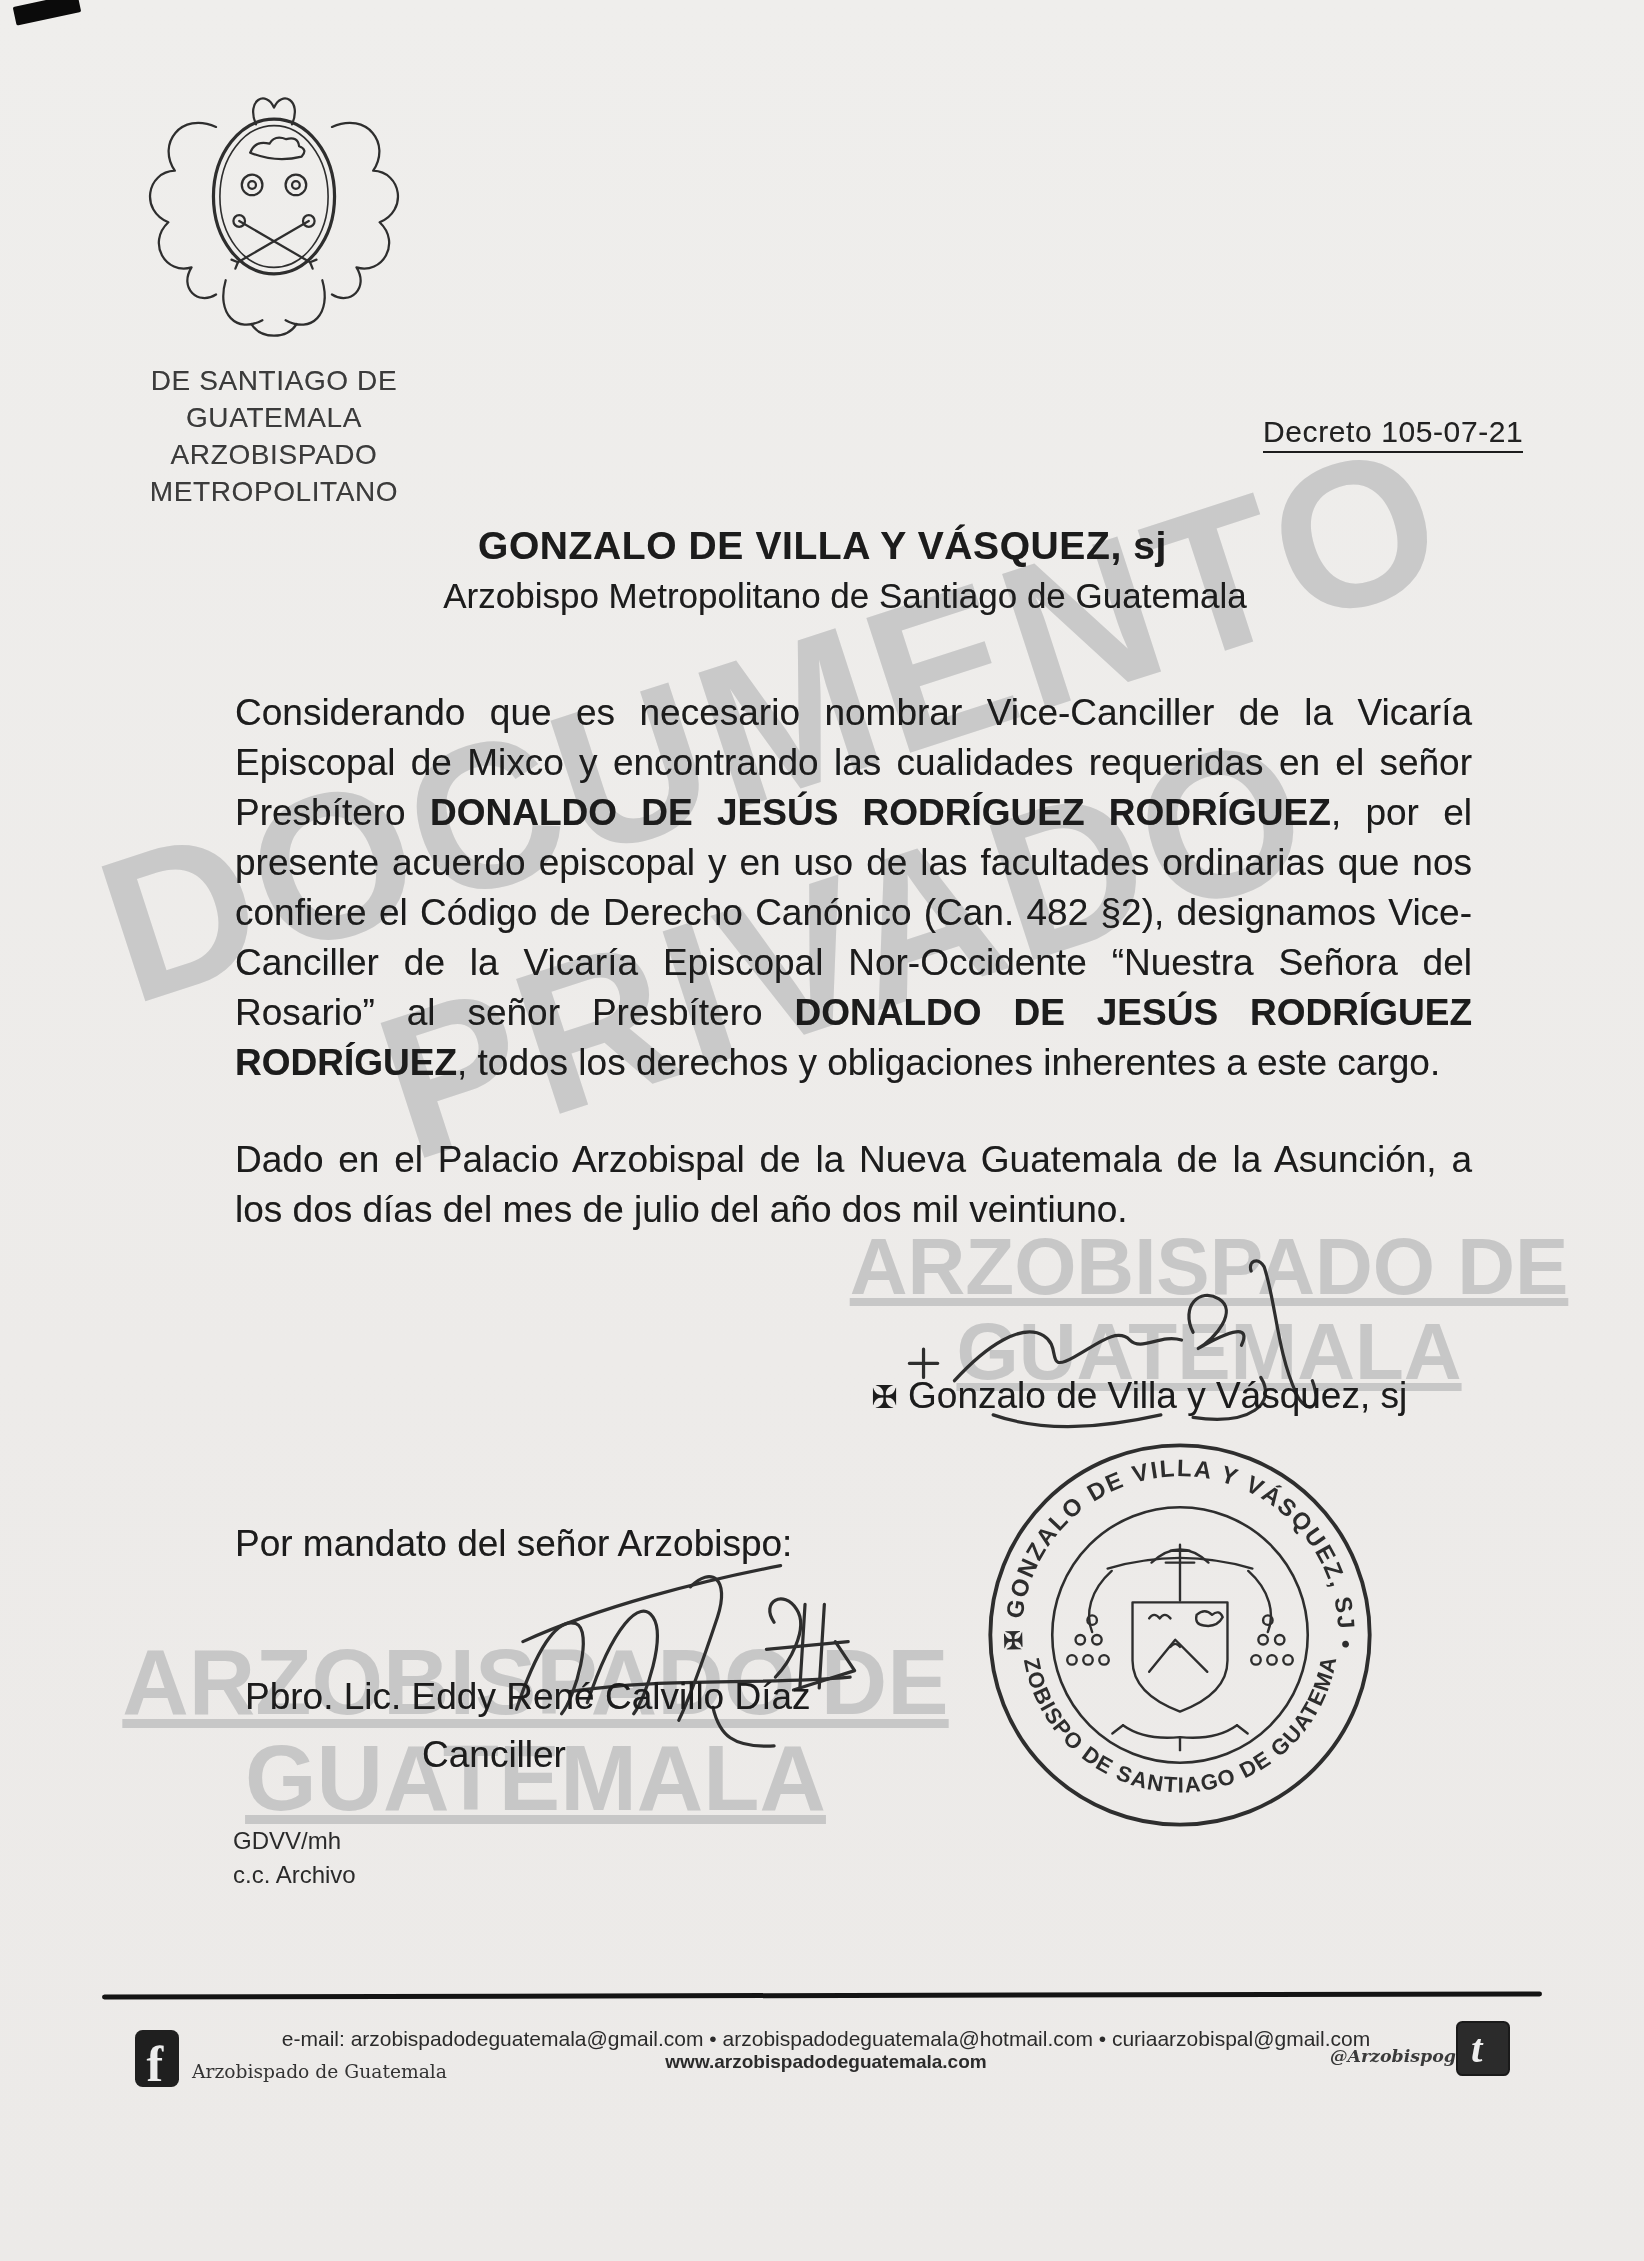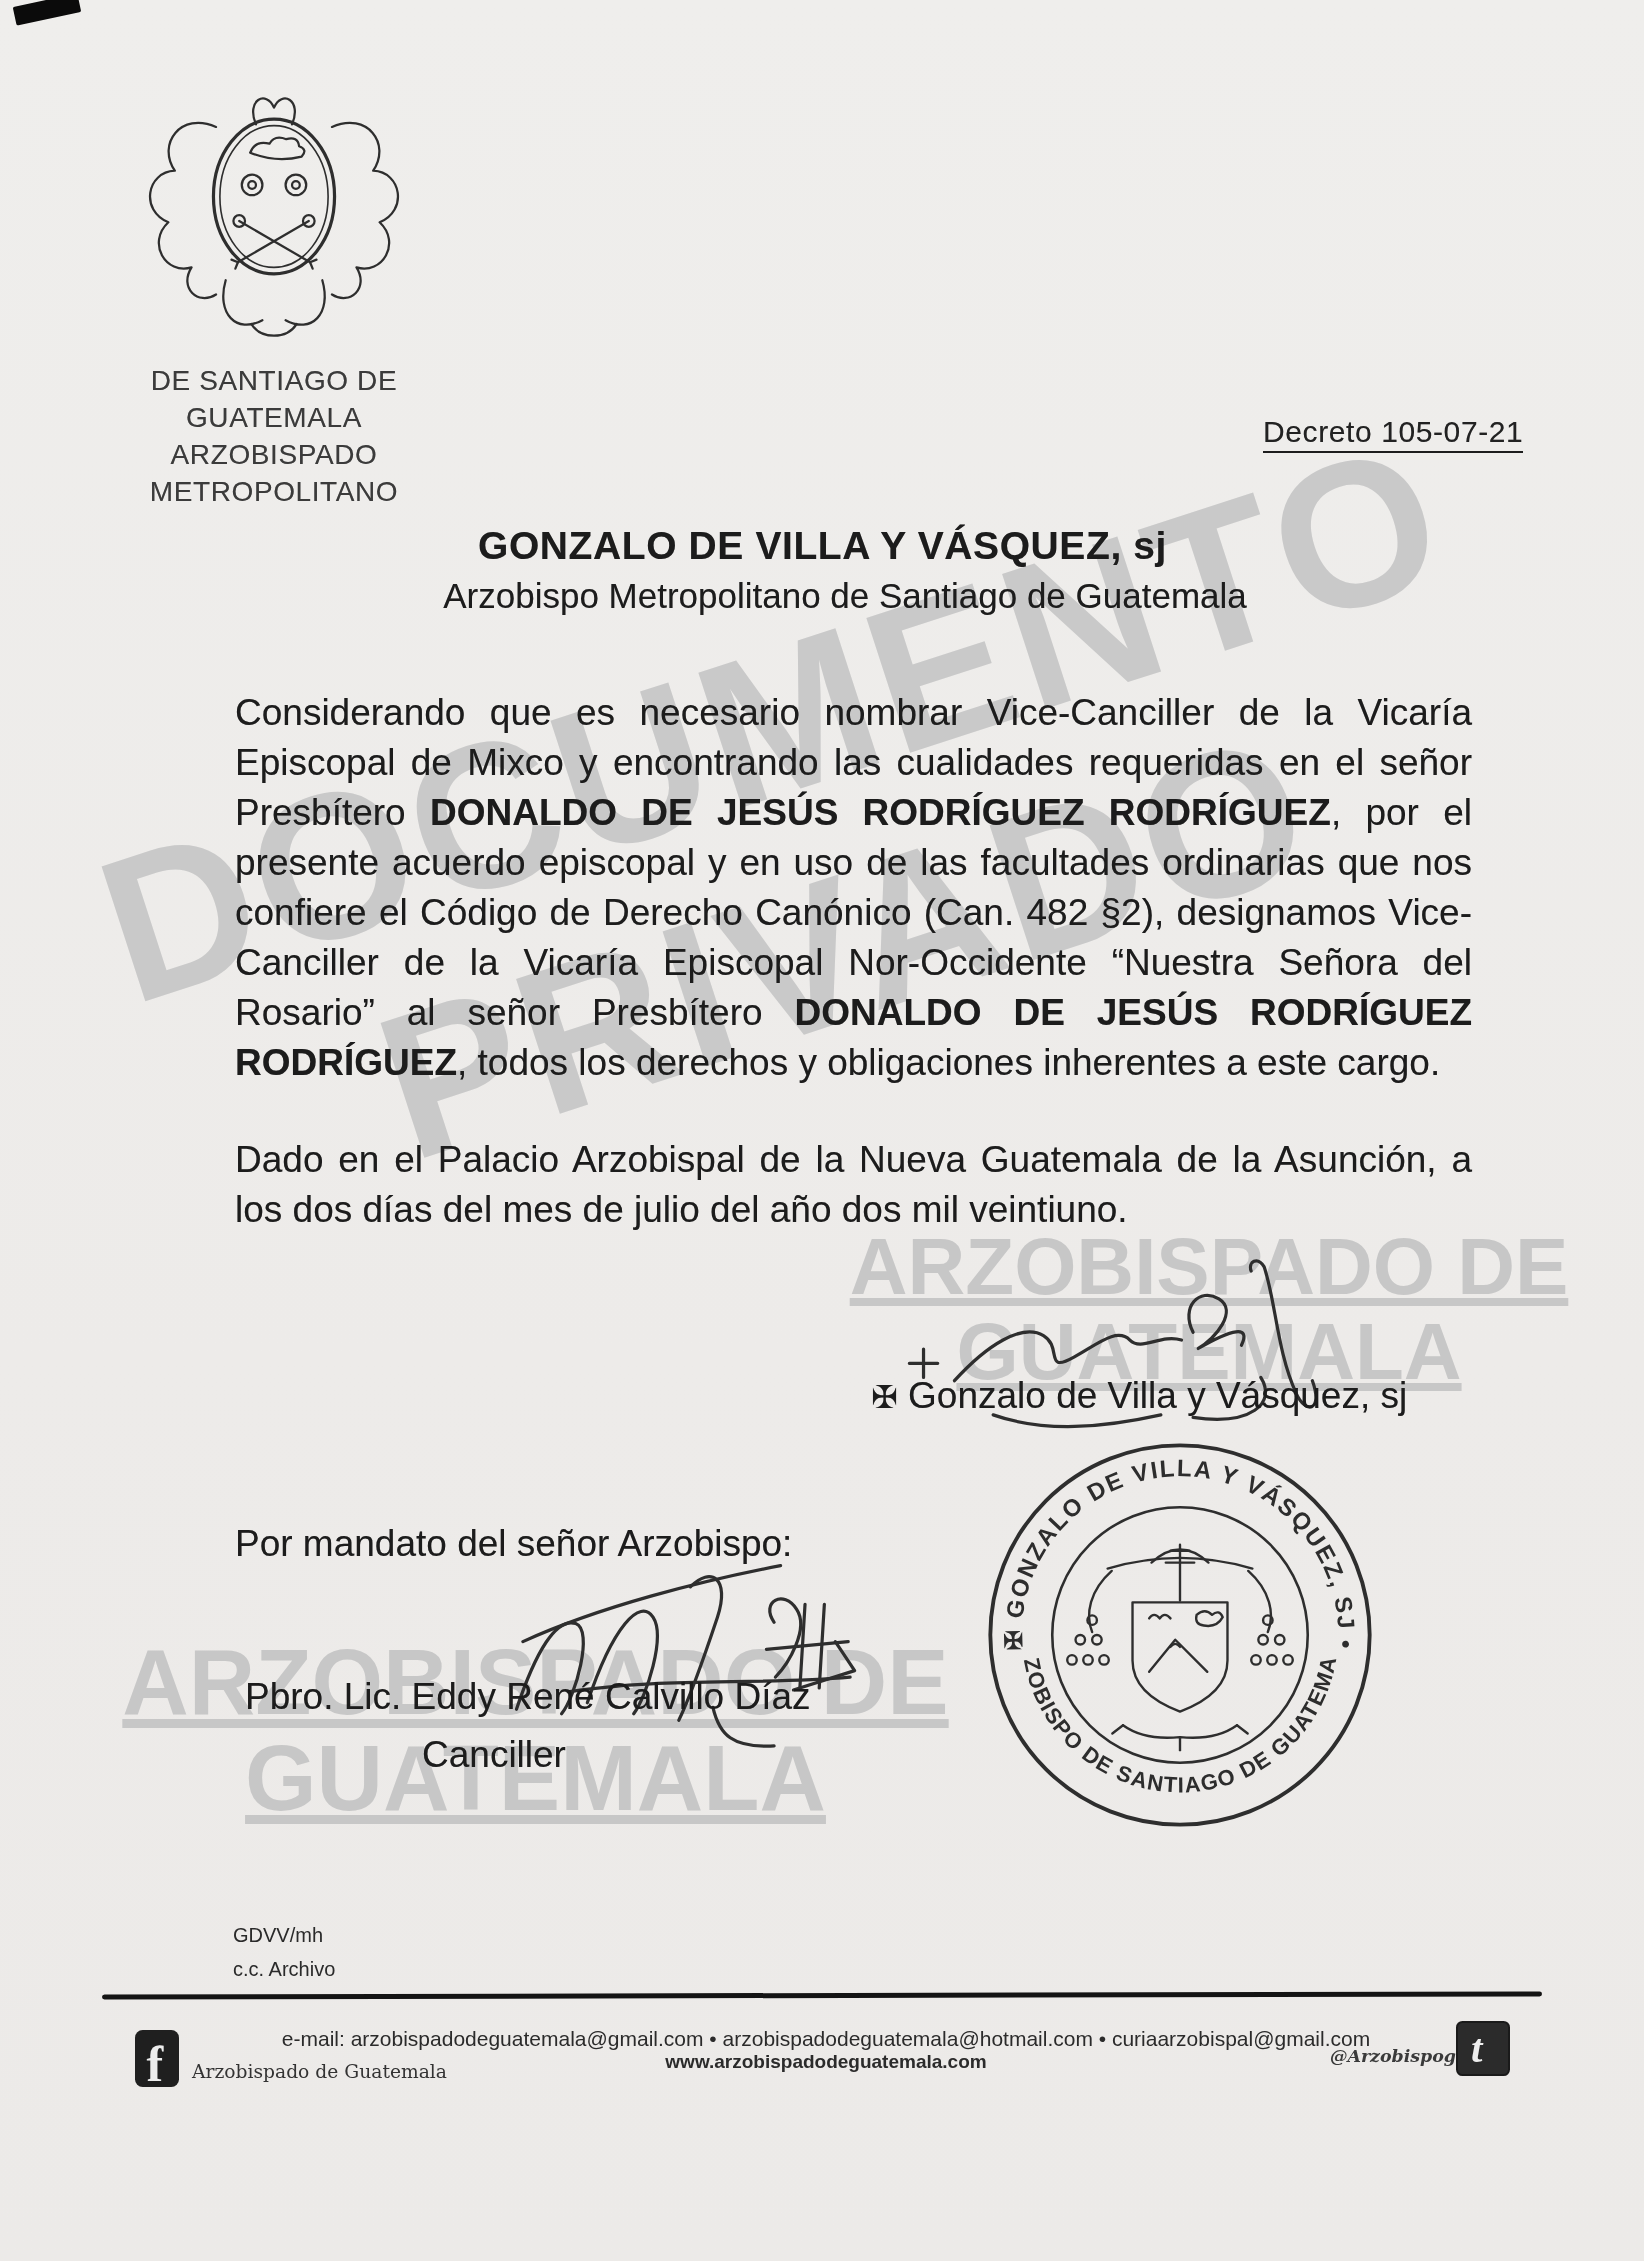--- a/index.html
+++ b/index.html
@@ -50,21 +50,21 @@
   .bold{font-weight:700;}
 
   .sig-line{left:871px;top:1375px;width:645px;font-size:37px;}
   .cross{font-family:"DejaVu Sans",sans-serif;font-size:32px;}
 
   .mandate{left:235px;top:1523px;font-size:37px;}
 
   .chancellor-name{left:245px;top:1676px;width:709px;font-size:37px;}
   .chancellor-title{left:422px;top:1734px;font-size:37px;}
 
-  .ref-block{left:233px;top:1918px;font-size:20px;line-height:34px;color:#2a2a2a;}
+  .ref-block{left:233px;top:1824px;font-size:24px;line-height:34px;color:#2a2a2a;}
 
   .footer-rule{left:102px;top:1993px;width:1440px;height:4.5px;background:#141414;
     border-radius:2.6px;transform:rotate(-0.12deg);}
   .footer-line{left:255px;width:1142px;text-align:center;color:#2b2b2b;}
   .f1{top:2003px;font-size:20px;}
   .f2{top:2027px;font-size:21px;}
   .f3{top:2051px;font-size:19px;font-weight:700;}
 
   .fb-icon{left:135px;top:2030px;width:44px;height:57px;background:#1f1f1f;
     border-radius:7.7px;overflow:hidden;}

